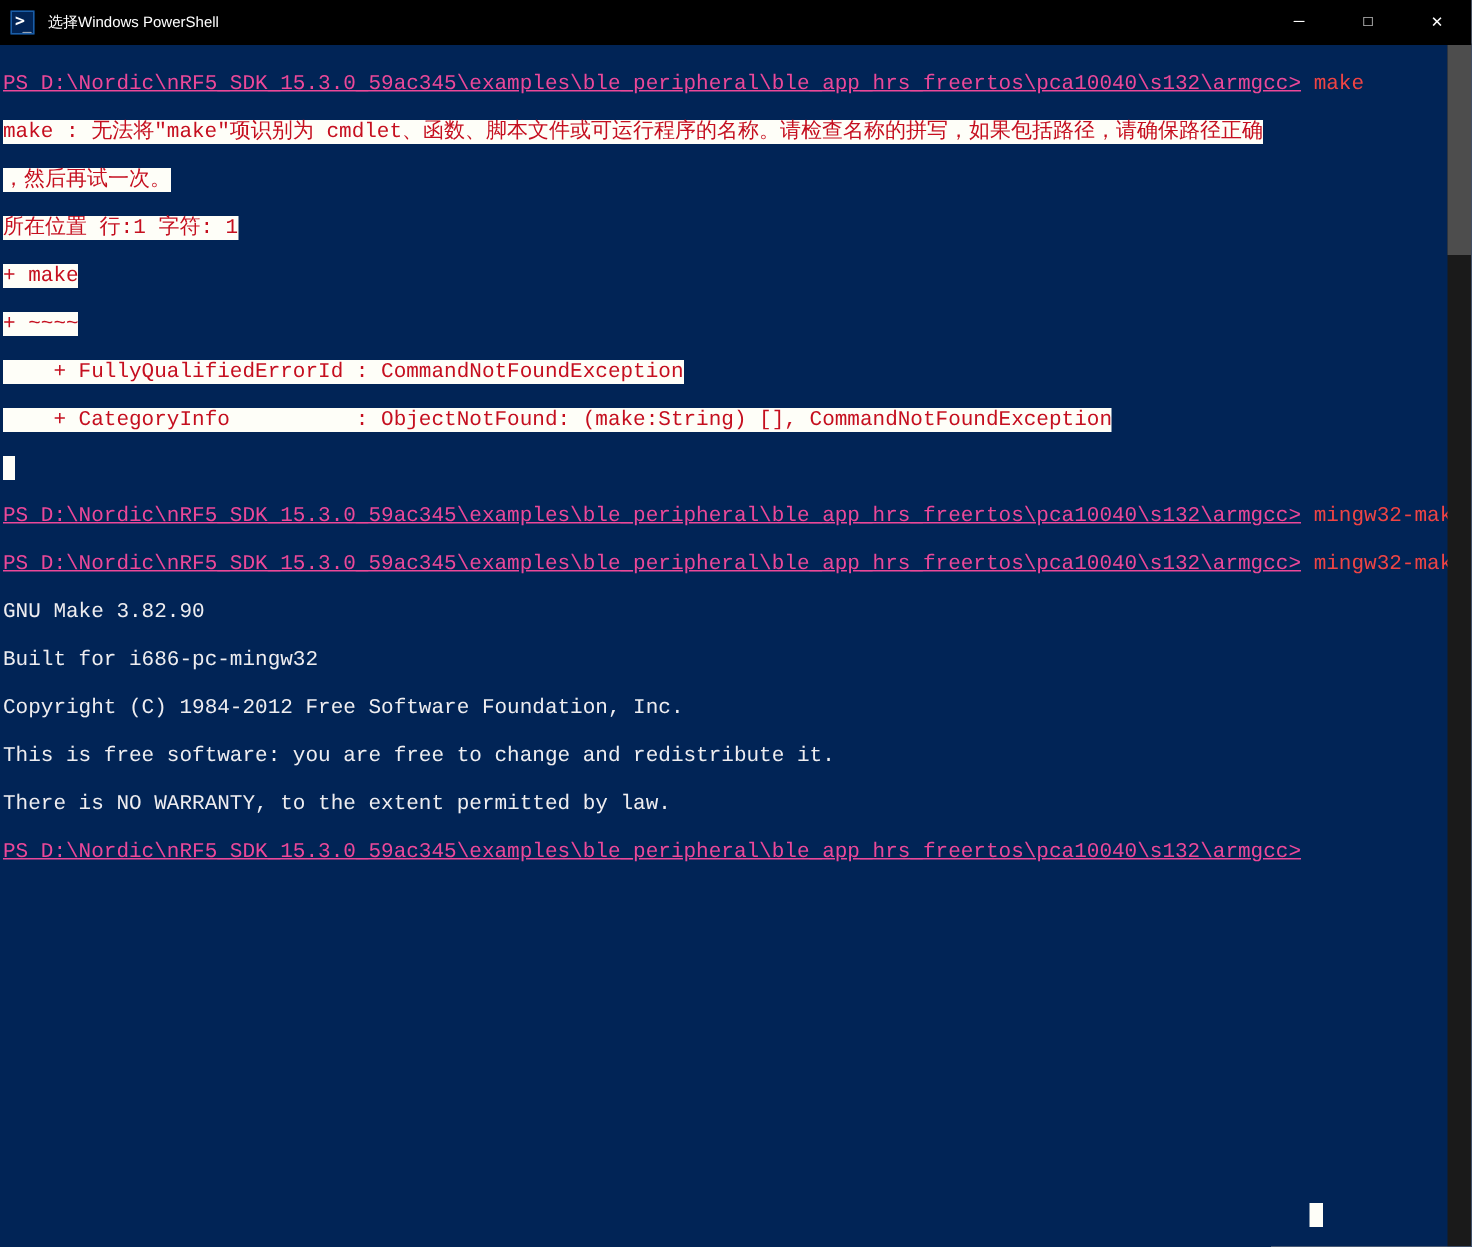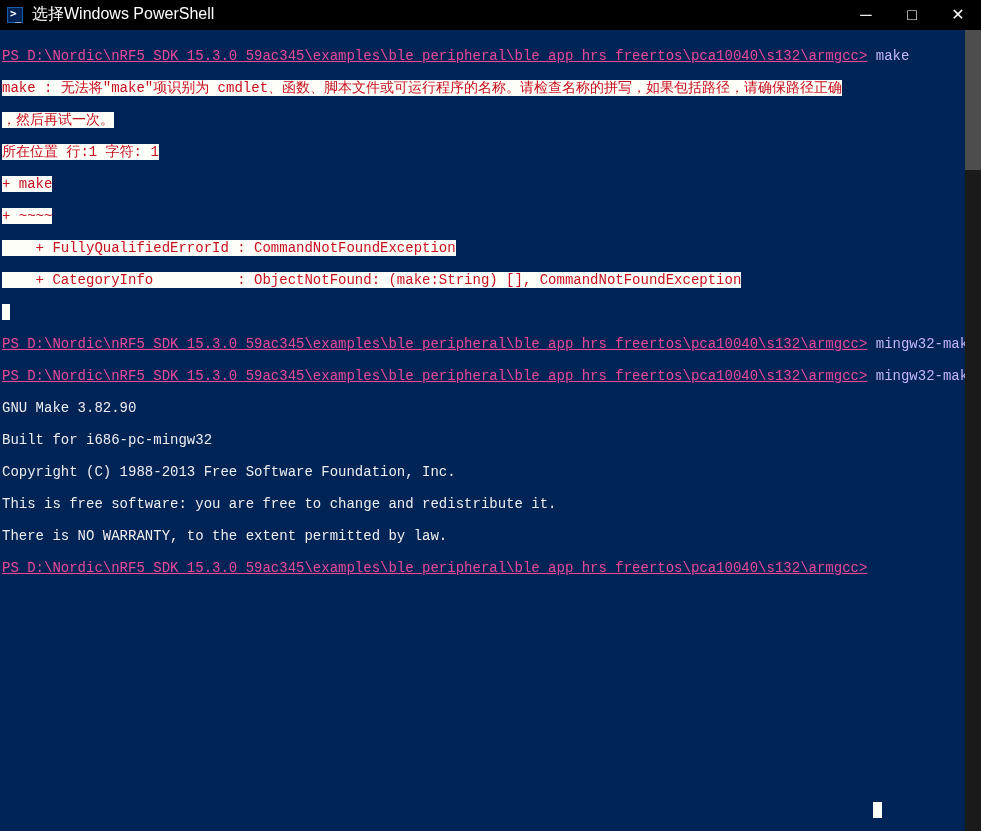--- a/index.html
+++ b/index.html
@@ -1,20 +1,20 @@
 <!DOCTYPE html>
 <html><head>
 <meta charset="utf-8">
 <style>
   * { margin: 0; padding: 0; box-sizing: border-box; }
   html, body { width: 981px; height: 831px; overflow: hidden; font-family: Consolas, "Courier New", monospace; }
   .window { width: 981px; height: 831px; background: #000; display: flex; flex-direction: column; }
   .titlebar {
     height: 30px; background: #000; color: #fff; display: flex; align-items: center;
-    font-family: "Segoe UI", Tahoma, sans-serif; font-size: 16px; border-bottom: 1px solid #000;
+    font-family: "Segoe UI", Tahoma, sans-serif; font-size: 10px; border-bottom: 1px solid #000;
   }
   .titlebar .icon-wrap { width: 30px; display: flex; align-items: center; justify-content: center; }
   .titlebar .title { flex: 1; padding-left: 2px; }
   .titlebar .controls { display: flex; }
   .titlebar .ctrl {
     width: 46px; height: 30px; display: flex; align-items: center; justify-content: center;
     color: #fff; font-family: "Segoe UI", sans-serif; cursor: pointer;
   }
   .ps-icon {
     width: 16px; height: 16px; background: #012456; position: relative; border: 1px solid #1a5ea8;
@@ -31,21 +31,21 @@
     flex: 1; background: #012456; color: #eeedf0; font-size: 14px; line-height: 16px;
     padding: 2px 0 0 2px; position: relative; white-space: pre; overflow: hidden;
   }
   .scrollbar-track {
     position: absolute; right: 0; top: 0; width: 16px; height: 100%; background: #1a1a1a;
   }
   .scrollbar-thumb {
     position: absolute; right: 0; top: 0; width: 16px; height: 140px; background: #4d4d4d;
   }
   .prompt { color: #ec4899; text-decoration: underline; }
-  .cmd { color: #c4b5fd; }
+  .cmd { color: #ef4444; }
   .err-sel {
     background: #fefef8; color: #c50f1f; display: inline;
   }
   .out { color: #eeedf0; }
   .cursor {
     position: absolute; width: 9px; height: 16px; background: #fefef8;
     left: 873px; top: 772px;
   }
   .line { min-height: 16px; }
 </style>
@@ -72,21 +72,21 @@
 <div class="line"><span class="err-sel">所在位置 行:1 字符: 1</span></div>
 <div class="line"><span class="err-sel">+ make</span></div>
 <div class="line"><span class="err-sel">+ ~~~~</span></div>
 <div class="line"><span class="err-sel">    + FullyQualifiedErrorId : CommandNotFoundException</span></div>
 <div class="line"><span class="err-sel">    + CategoryInfo          : ObjectNotFound: (make:String) [], CommandNotFoundException</span></div>
 <div class="line"><span class="err-sel"> </span></div>
 <div class="line"><span class="prompt">PS D:\Nordic\nRF5_SDK_15.3.0_59ac345\examples\ble_peripheral\ble_app_hrs_freertos\pca10040\s132\armgcc&gt;</span> <span class="cmd">mingw32-make</span></div>
 <div class="line"><span class="prompt">PS D:\Nordic\nRF5_SDK_15.3.0_59ac345\examples\ble_peripheral\ble_app_hrs_freertos\pca10040\s132\armgcc&gt;</span> <span class="cmd">mingw32-make</span> </div>
 <div class="line"><span class="out">GNU Make 3.82.90</span></div>
 <div class="line"><span class="out">Built for i686-pc-mingw32</span></div>
-<div class="line"><span class="out">Copyright (C) 1988-2013 Free Software Foundation, Inc.</span></div>
+<div class="line"><span class="out">Copyright (C) 1984-2012 Free Software Foundation, Inc.</span></div>
 <div class="line"><span class="out">This is free software: you are free to change and redistribute it.</span></div>
 <div class="line"><span class="out">There is NO WARRANTY, to the extent permitted by law.</span></div>
 <div class="line"><span class="prompt">PS D:\Nordic\nRF5_SDK_15.3.0_59ac345\examples\ble_peripheral\ble_app_hrs_freertos\pca10040\s132\armgcc&gt;</span></div>
 
     <div class="cursor"></div>
 
     <div class="scrollbar-track">
       <div class="scrollbar-thumb"></div>
     </div>
   </div>

